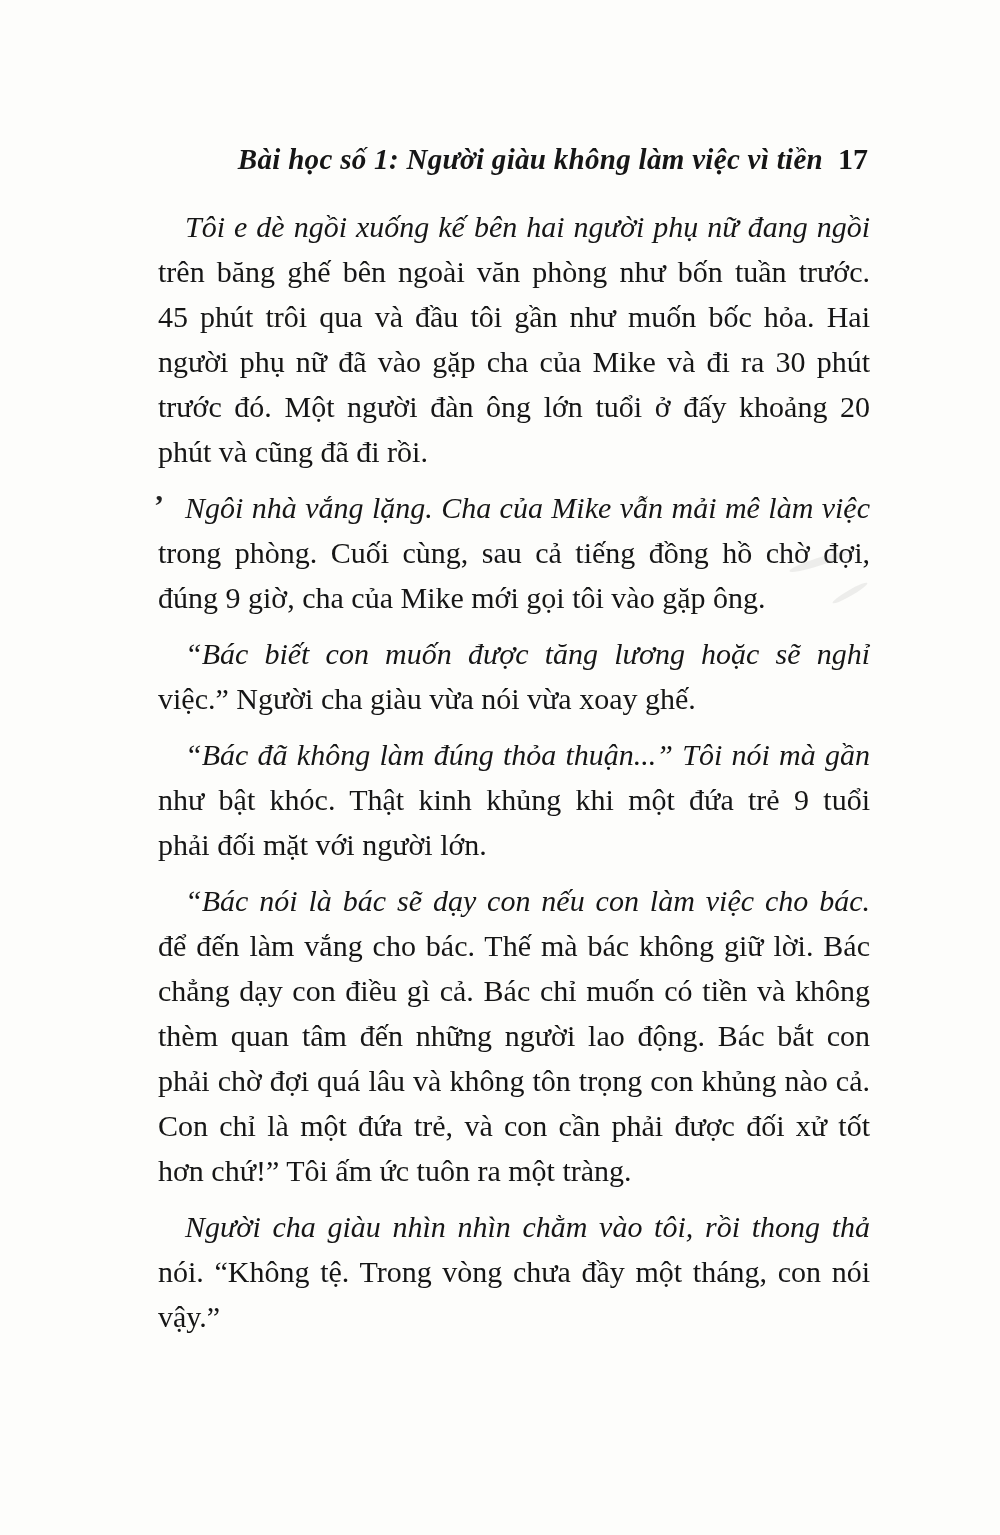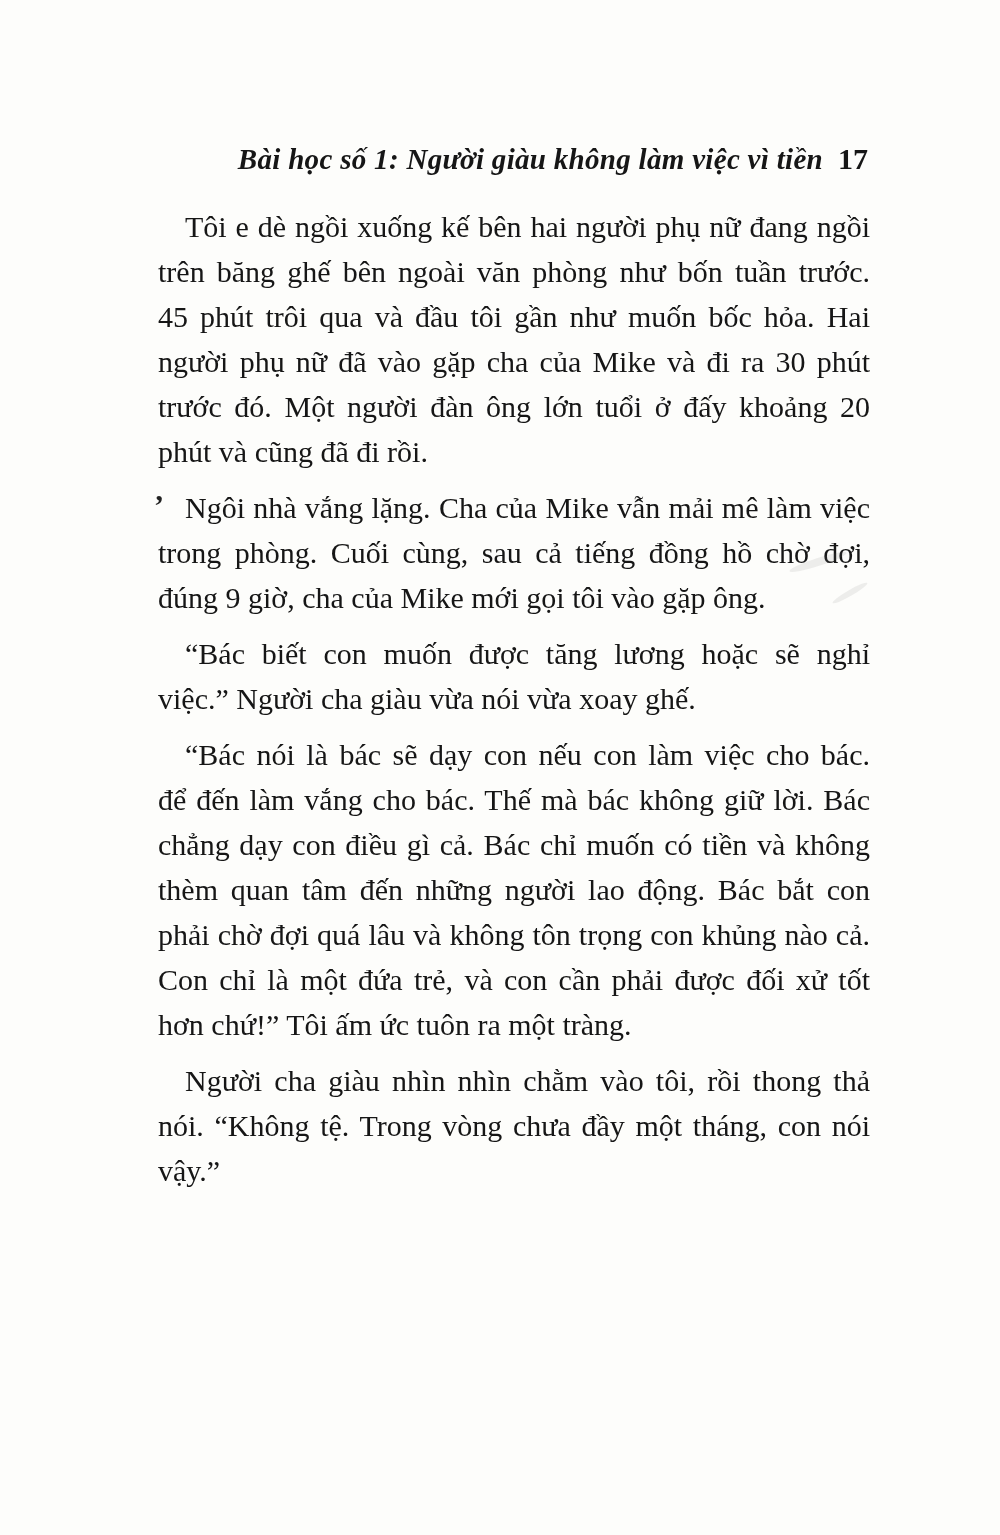--- a/index.html
+++ b/index.html
@@ -59,21 +59,21 @@
   .paragraph:last-child { margin-bottom: 0; }
   .line {
     font-size: 30px;
     line-height: 45px;
     height: 45px;
     text-align: justify;
     text-align-last: justify;
     white-space: normal;
     overflow: visible;
   }
-  .line.first { text-indent: 27px; }
+  .line.first { text-indent: 27px; font-style: italic; }
   .line.last  { text-align-last: left; }
   
   .smudge {
     position: absolute;
     background: rgba(120,120,120,0.12);
     border-radius: 50%;
   }
   .smudge-1 { left: 788px; top: 558px; width: 60px; height: 8px; transform: rotate(-18deg); }
   .smudge-2 { left: 830px; top: 590px; width: 40px; height: 6px; transform: rotate(-30deg); }
 </style>
@@ -100,20 +100,25 @@
       <div class="paragraph">
         <div class="line first">Ngôi nhà vắng lặng. Cha của Mike vẫn mải mê làm việc</div>
         <div class="line">trong phòng. Cuối cùng, sau cả tiếng đồng hồ chờ đợi,</div>
         <div class="line last">đúng 9 giờ, cha của Mike mới gọi tôi vào gặp ông.</div>
       </div>
       <div class="paragraph">
         <div class="line first">“Bác biết con muốn được tăng lương hoặc sẽ nghỉ</div>
         <div class="line last">việc.” Người cha giàu vừa nói vừa xoay ghế.</div>
       </div>
       <div class="paragraph">
+        <div class="line first">“Bác đã không làm đúng thỏa thuận...” Tôi nói mà gần</div>
+        <div class="line">như bật khóc. Thật kinh khủng khi một đứa trẻ 9 tuổi</div>
+        <div class="line last">phải đối mặt với người lớn.</div>
+      </div>
+      <div class="paragraph">
         <div class="line first">“Bác nói là bác sẽ dạy con nếu con làm việc cho bác.</div>
         <div class="line">để đến làm vắng cho bác. Thế mà bác không giữ lời. Bác</div>
         <div class="line">chẳng dạy con điều gì cả. Bác chỉ muốn có tiền và không</div>
         <div class="line">thèm quan tâm đến những người lao động. Bác bắt con</div>
         <div class="line">phải chờ đợi quá lâu và không tôn trọng con khủng nào cả.</div>
         <div class="line">Con chỉ là một đứa trẻ, và con cần phải được đối xử tốt</div>
         <div class="line last">hơn chứ!” Tôi ấm ức tuôn ra một tràng.</div>
       </div>
       <div class="paragraph">
         <div class="line first">Người cha giàu nhìn nhìn chằm vào tôi, rồi thong thả</div>

